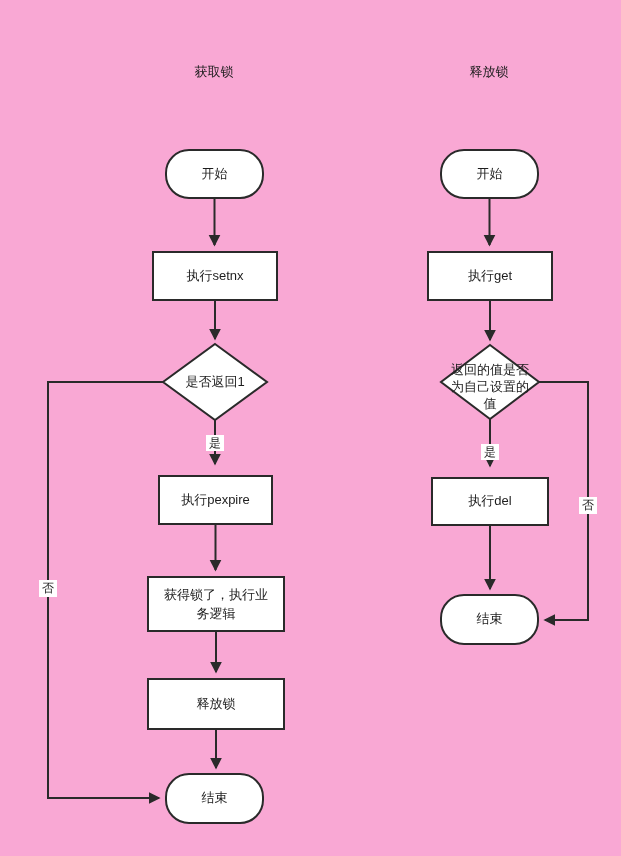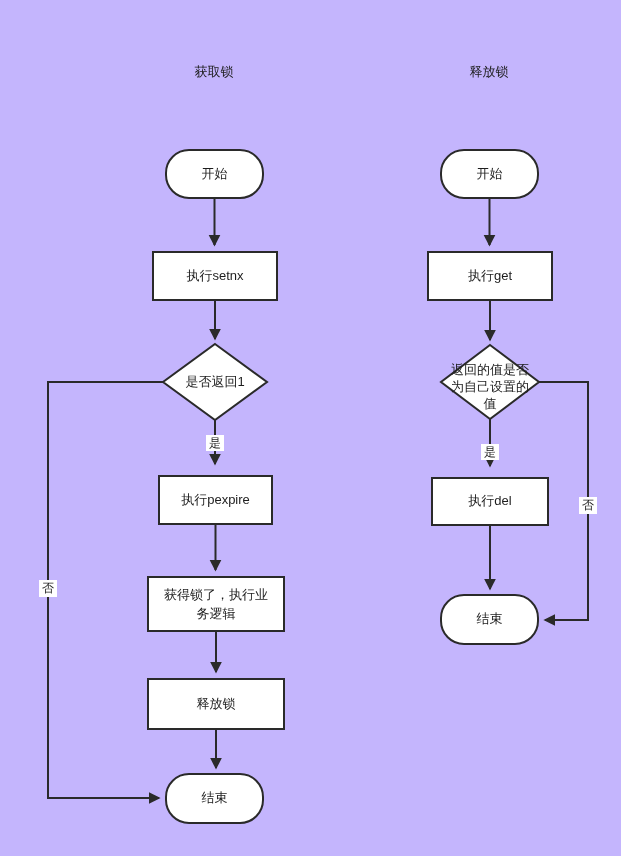--- a/index.html
+++ b/index.html
@@ -10,21 +10,21 @@
   body {
     width: 621px;
     height: 856px;
     font-family: "Liberation Sans", "DejaVu Sans", sans-serif;
     overflow: hidden;
   }
   #diagram-root {
     position: relative;
     width: 621px;
     height: 856px;
-    background: #c4b5fd;
+    background: #f9a8d4;
   }
   svg#flow-svg {
     display: block;
     width: 621px;
     height: 856px;
   }
   .shape-stroke {
     fill: #ffffff;
     stroke: #2a2a2a;
     stroke-width: 2;

